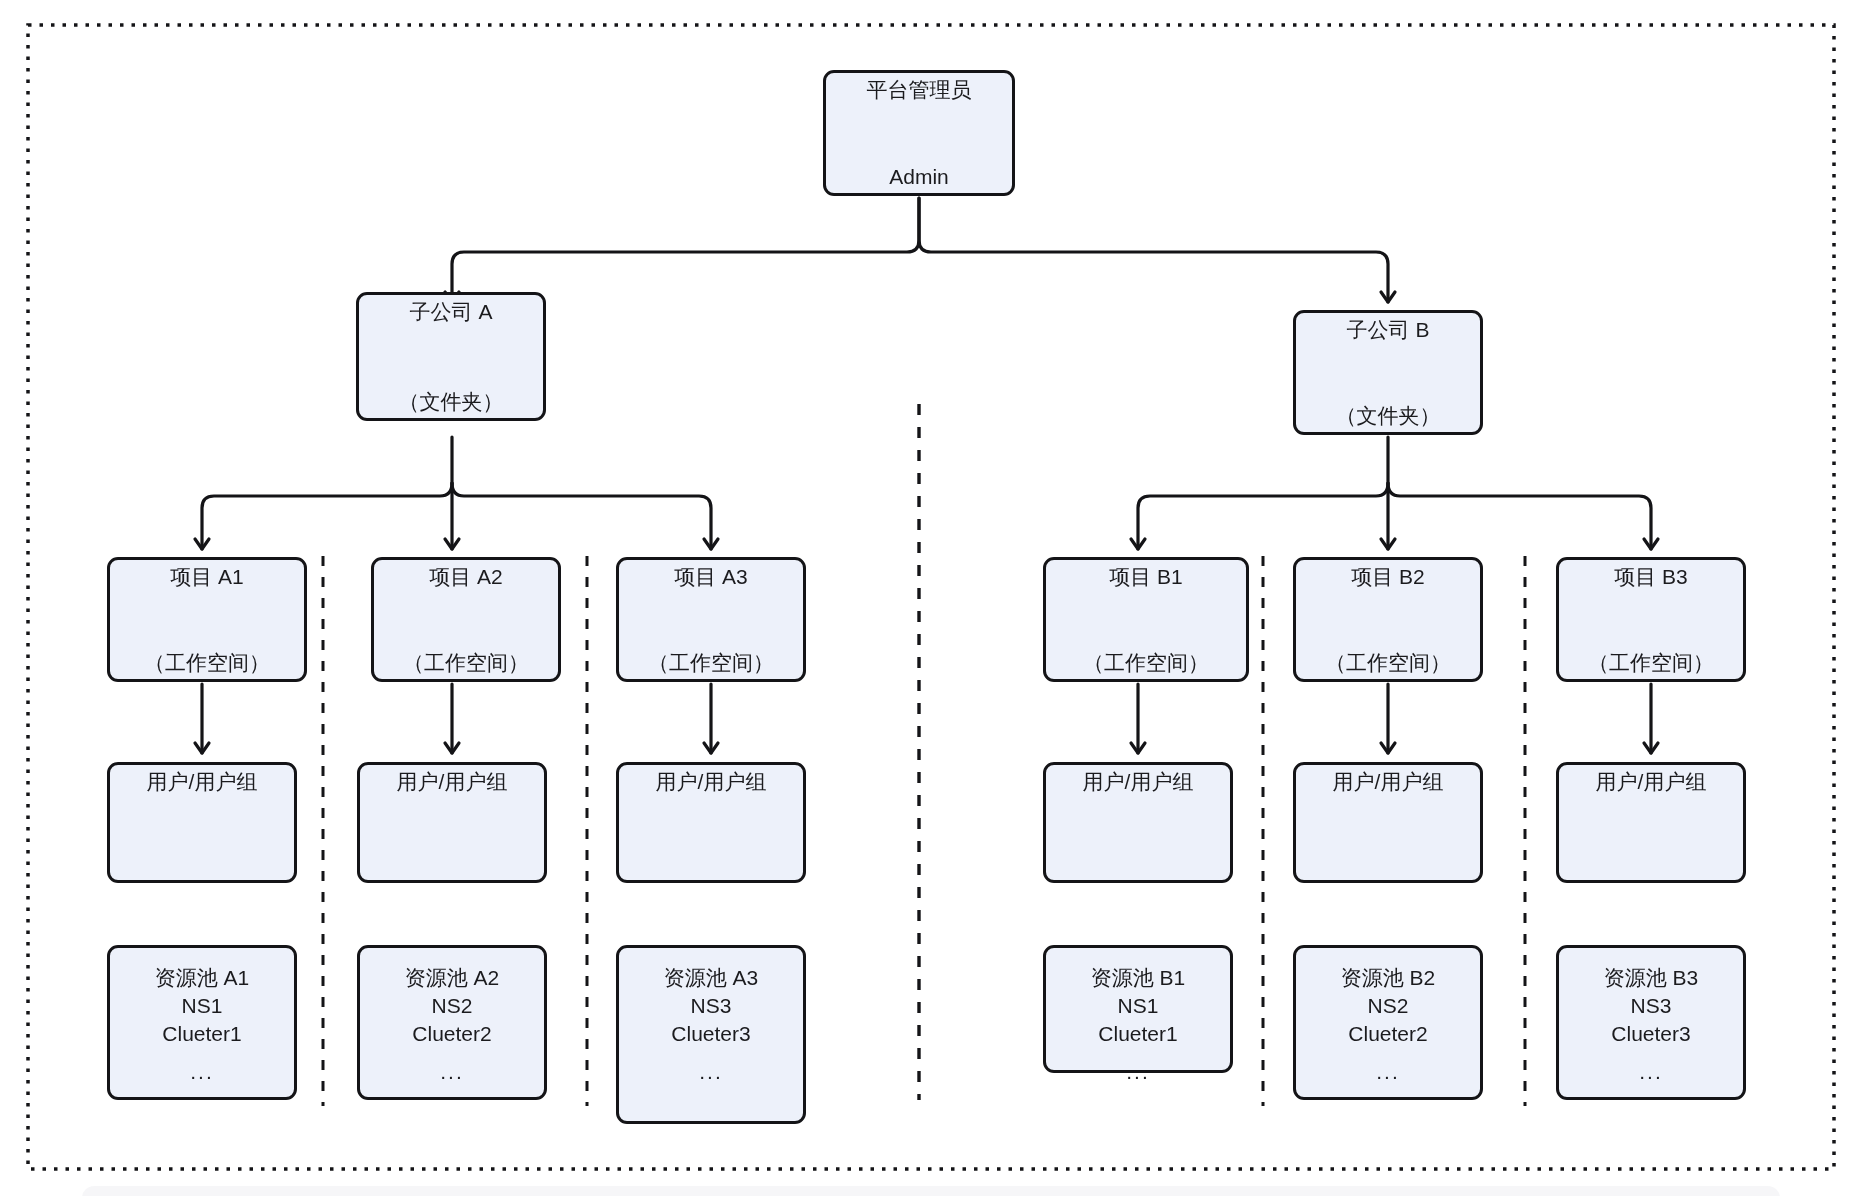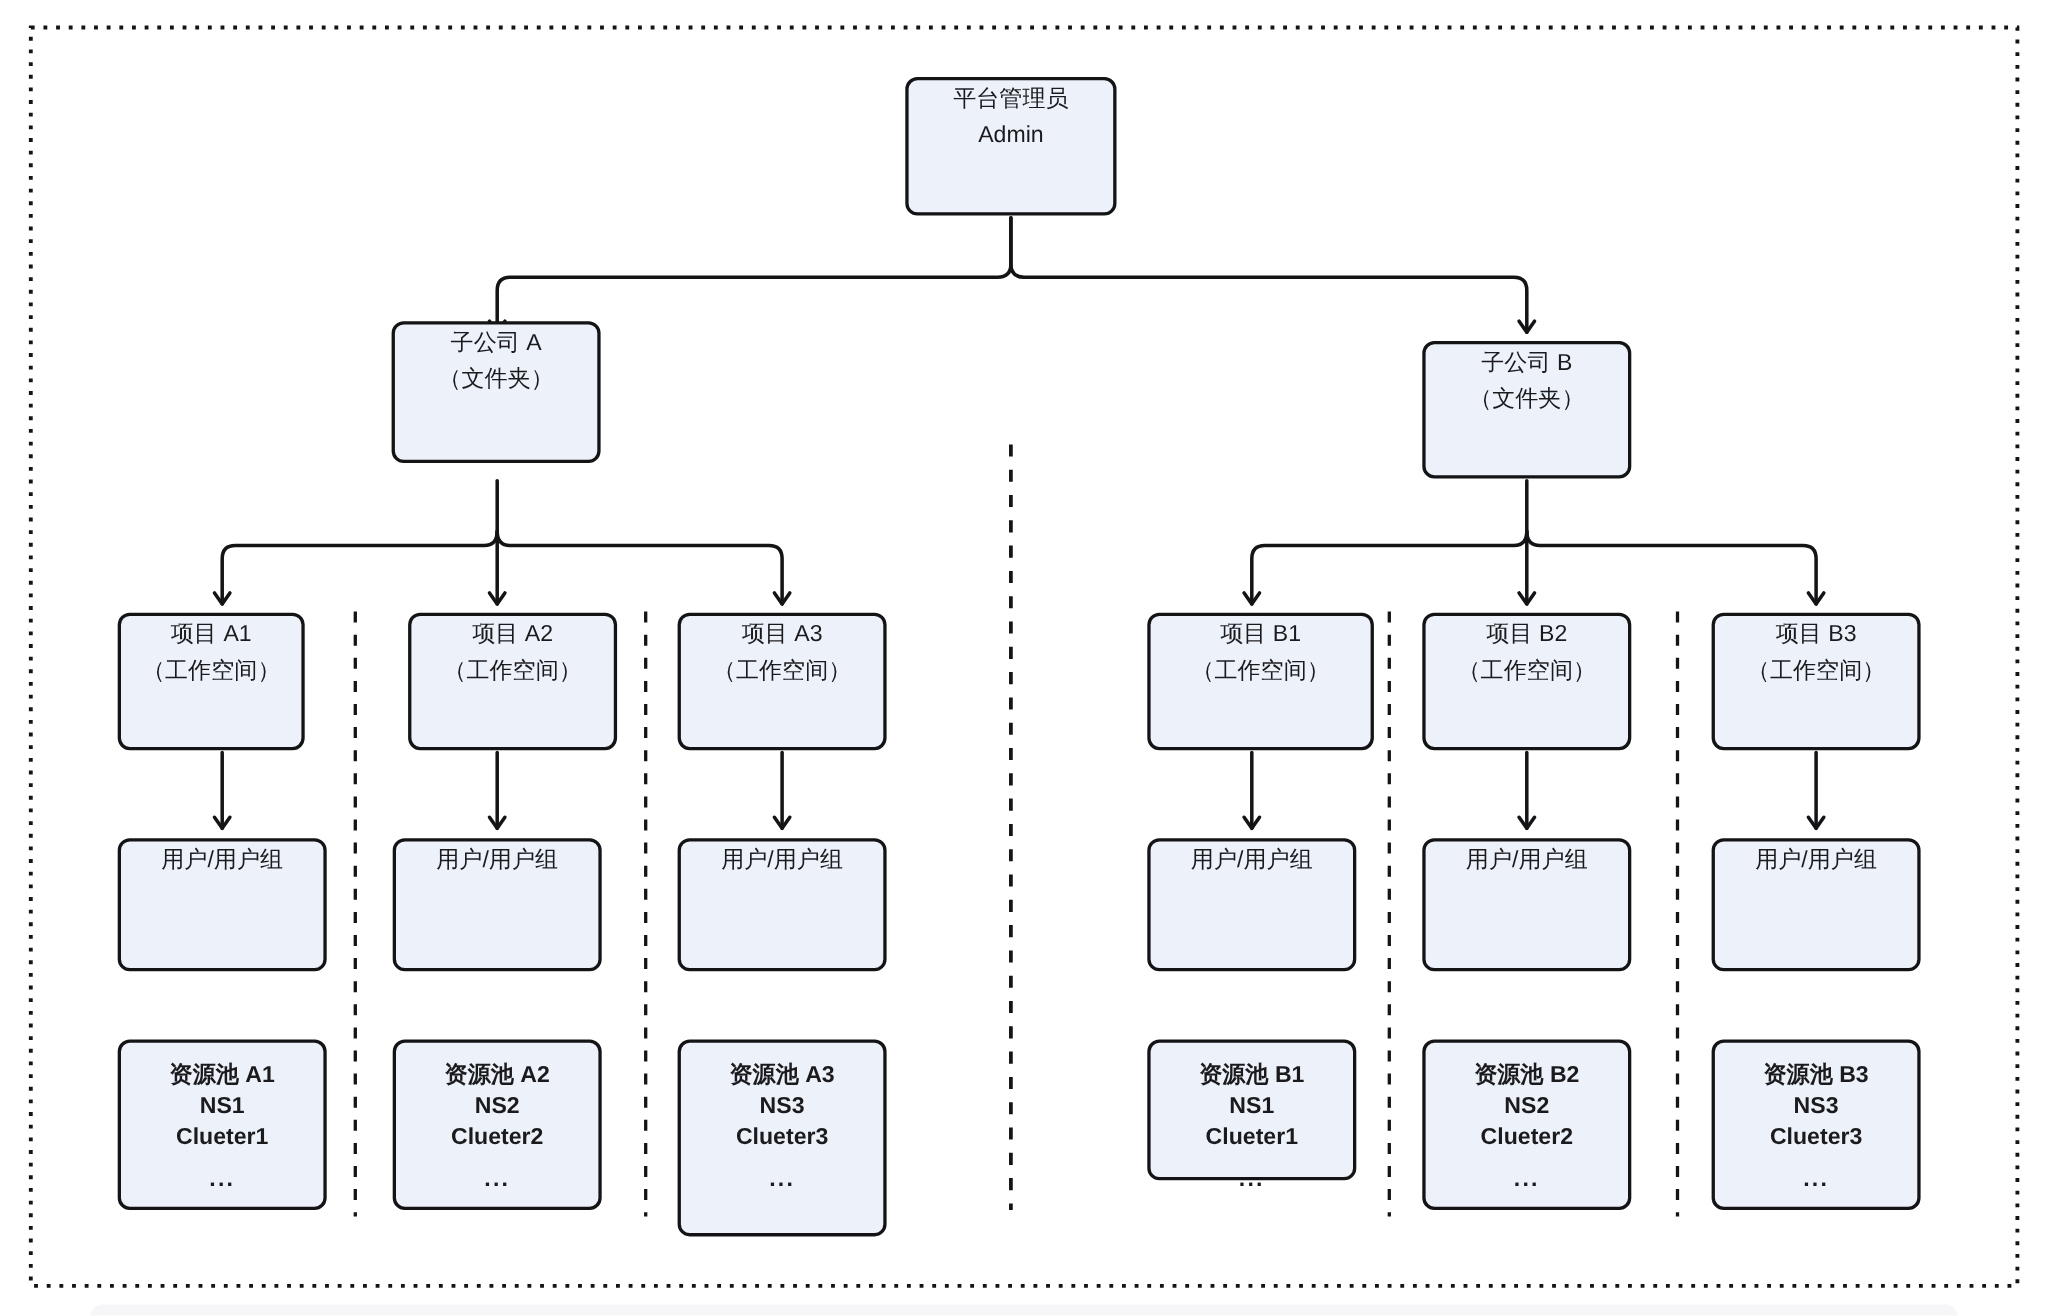--- a/index.html
+++ b/index.html
@@ -17,27 +17,27 @@
     color:var(--text);
   }
   .stage{position:absolute;inset:0;}
   svg.wires{position:absolute;left:0;top:0;}
   .wire{fill:none;stroke:var(--line);stroke-width:3.2;stroke-linecap:round;}
   .wire-dash{fill:none;stroke:var(--line);stroke-width:3;stroke-dasharray:10 11;stroke-linecap:butt;}
   .wire-divider{fill:none;stroke:var(--line);stroke-width:3.4;stroke-dasharray:11 12;stroke-linecap:butt;}
   .outer-border{fill:none;stroke:var(--line);stroke-width:3.5;stroke-dasharray:3.5 8;}
   .node{
     position:absolute;box-sizing:border-box;
-    display:flex;flex-direction:column;align-items:center;justify-content:flex-start;
+    display:flex;flex-direction:column;align-items:center;justify-content:space-between;
     background:var(--box-fill);
     border:3.5px solid var(--box-border);
     border-radius:11px;
     font-size:21px;line-height:33px;text-align:center;
   }
-  .node.pool{line-height:28px;justify-content:flex-start;padding-top:16px;font-weight:bold;}
+  .node.pool{line-height:28px;justify-content:flex-start;padding-top:16px;}
   .node.pool .dots{margin-top:10px;letter-spacing:2px;}
   .watermark-band{
     position:absolute;left:82px;top:1186px;width:1698px;height:12px;
     background:#f4f4f6;border-radius:12px 12px 0 0;opacity:.8;
   }
 </style>
 </head>
 <body>
 
 <div class="stage">
@@ -84,21 +84,21 @@
 
   <div class="node" style="left:356px;top:292px;width:190px;height:129px">
     <span>子公司 A</span>
     <span>（文件夹）</span>
   </div>
   <div class="node" style="left:1293px;top:310px;width:190px;height:125px">
     <span>子公司 B</span>
     <span>（文件夹）</span>
   </div>
 
-  <div class="node" style="left:107px;top:557px;width:170px;height:125px">
+  <div class="node" style="left:107px;top:557px;width:200px;height:125px">
     <span>项目 A1</span>
     <span>（工作空间）</span>
   </div>
   <div class="node" style="left:371px;top:557px;width:190px;height:125px">
     <span>项目 A2</span>
     <span>（工作空间）</span>
   </div>
   <div class="node" style="left:616px;top:557px;width:190px;height:125px">
     <span>项目 A3</span>
     <span>（工作空间）</span>

